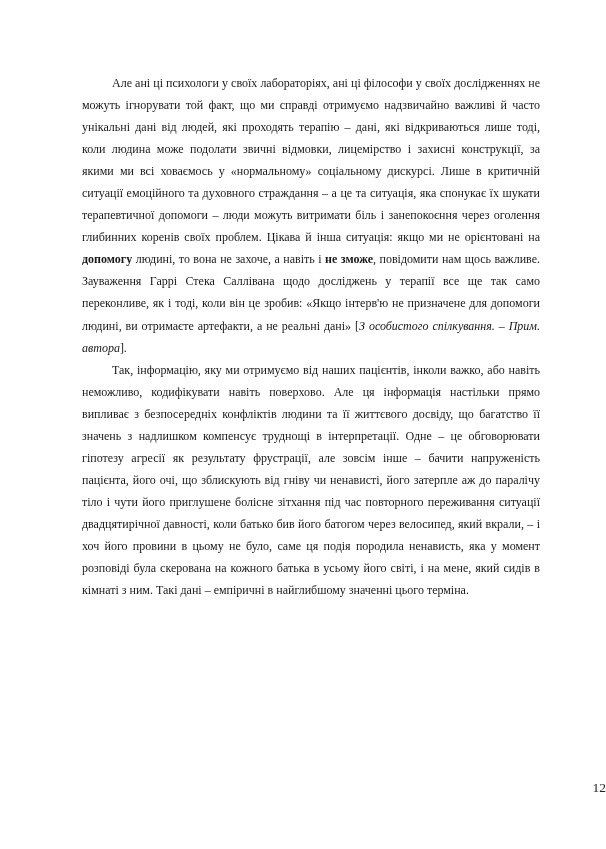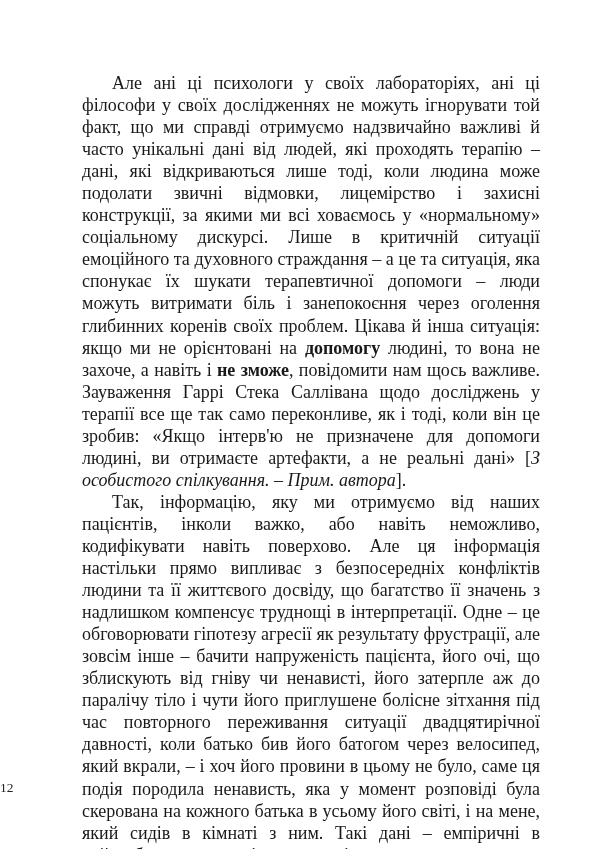--- a/index.html
+++ b/index.html
@@ -28,38 +28,38 @@
     left: 82px;
     top: 72px;
     width: 458px;
   }
   p.para {
     margin: 0;
     padding: 0;
     text-align: justify;
     text-justify: inter-word;
     text-indent: 30px;
-    font-size: 18px;
+    font-size: 12px;
     line-height: 22.05px;
     -webkit-hyphens: none;
     hyphens: none;
     word-spacing: 0px;
     color: #191919;
   }
   p.para + p.para {
     text-indent: 30px;
   }
   .b { font-weight: bold; }
   .i { font-style: italic; }
   .page-number {
     position: absolute;
     left: 0;
     top: 780px;
     width: 606px;
-    text-align: left;
+    text-align: right;
     font-size: 13.5px;
     line-height: 16px;
     color: #242424;
     font-family: "Liberation Serif", "DejaVu Serif", serif;
   }
 </style>
 </head>
 <body>
 
 <div class="page">

